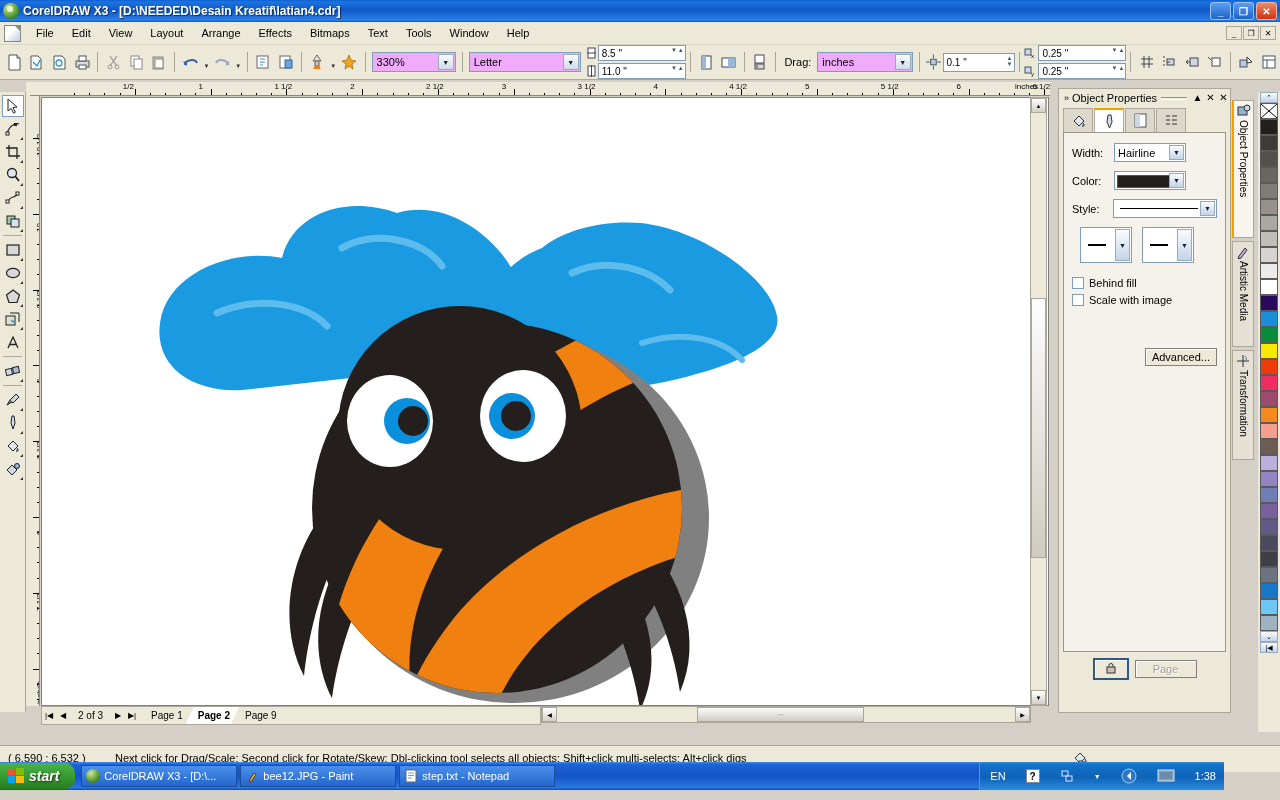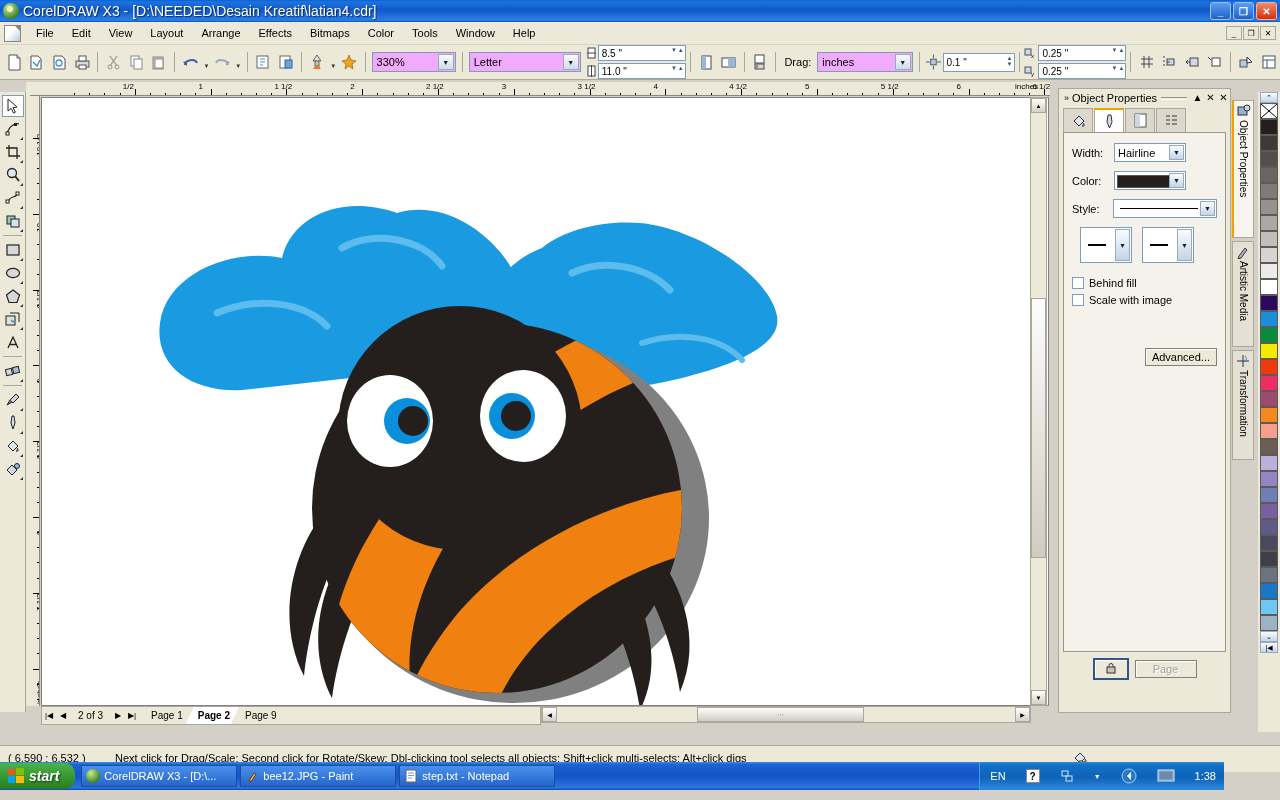--- a/index.html
+++ b/index.html
@@ -9,21 +9,21 @@
 
   
   #titlebar { position:absolute; left:0; top:0; width:1280px; height:22px;
     background:linear-gradient(to bottom,#0b5fd0 0%,#1c74e0 8%,#0f58c8 45%,#2a7fe8 92%,#0a50b8 100%);
     display:flex; align-items:center; }
   #titlebar .tb-icon { width:16px; height:16px; margin:0 4px 0 3px;
     border-radius:50%; background:radial-gradient(circle at 35% 30%,#cfe89a,#3f8a1c 70%,#1d5c09);
     position:relative; }
   #titlebar .tb-icon:after{content:""; position:absolute; left:4px; top:3px; width:6px;height:6px;
     border-radius:50%; background:#eaf7c8;}
-  #titlebar .tb-title { color:#fff; font-weight:normal; font-size:14px;
+  #titlebar .tb-title { color:#fff; font-weight:bold; font-size:12px;
     text-shadow:1px 1px 1px rgba(0,0,0,.6); white-space:nowrap; }
   .tb-btns { margin-left:auto; display:flex; gap:2px; padding-right:3px; }
   .tb-btn { width:21px; height:18px; border:1px solid #9cc3f0; border-radius:3px;
     display:flex; align-items:center; justify-content:center;
     color:#fff; font-size:10px; font-weight:bold;
     background:linear-gradient(to bottom,#5b9df5,#1d62c8); }
   .tb-btn.close { background:linear-gradient(to bottom,#f08a6e,#d2300a); border-color:#f3b49c; }
 
   
   #menubar { position:absolute; left:0; top:22px; width:1280px; height:23px;
@@ -187,21 +187,21 @@
 
 <div id="menubar">
   <div class="doc-icon"></div>
   <div class="menu-item">File</div>
   <div class="menu-item">Edit</div>
   <div class="menu-item">View</div>
   <div class="menu-item">Layout</div>
   <div class="menu-item">Arrange</div>
   <div class="menu-item">Effects</div>
   <div class="menu-item">Bitmaps</div>
-  <div class="menu-item">Color</div>
+  <div class="menu-item">Text</div>
   <div class="menu-item">Tools</div>
   <div class="menu-item">Window</div>
   <div class="menu-item">Help</div>
   <div class="win-btns">
     <div class="win-b">_</div>
     <div class="win-b">❐</div>
     <div class="win-b">✕</div>
   </div>
 </div>
 

